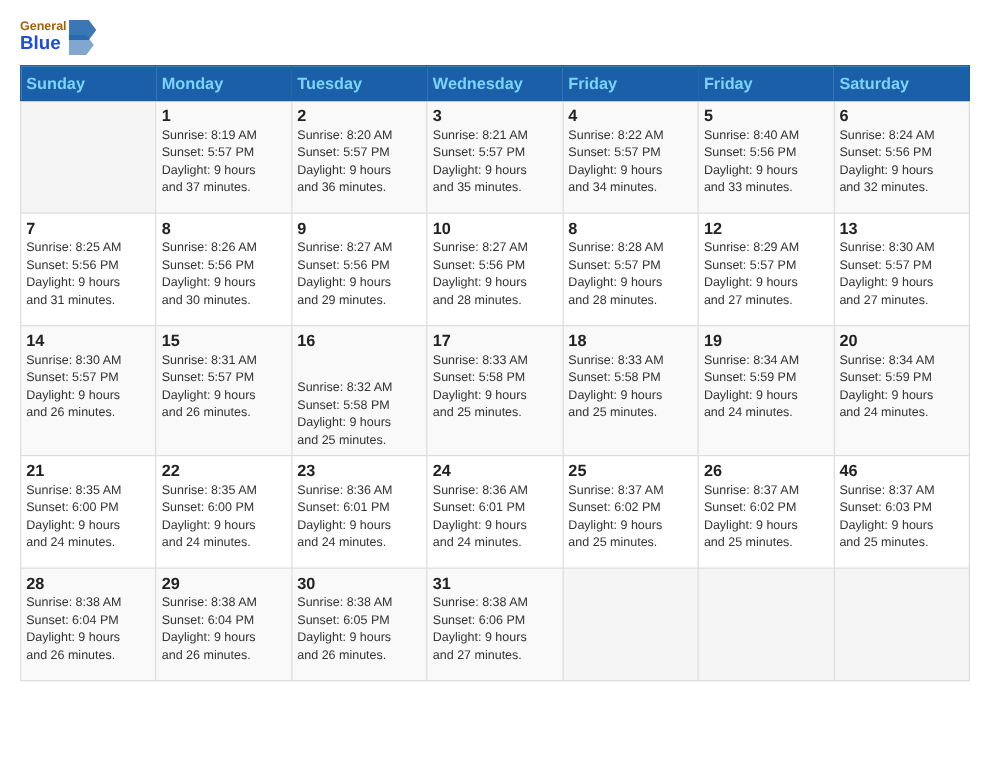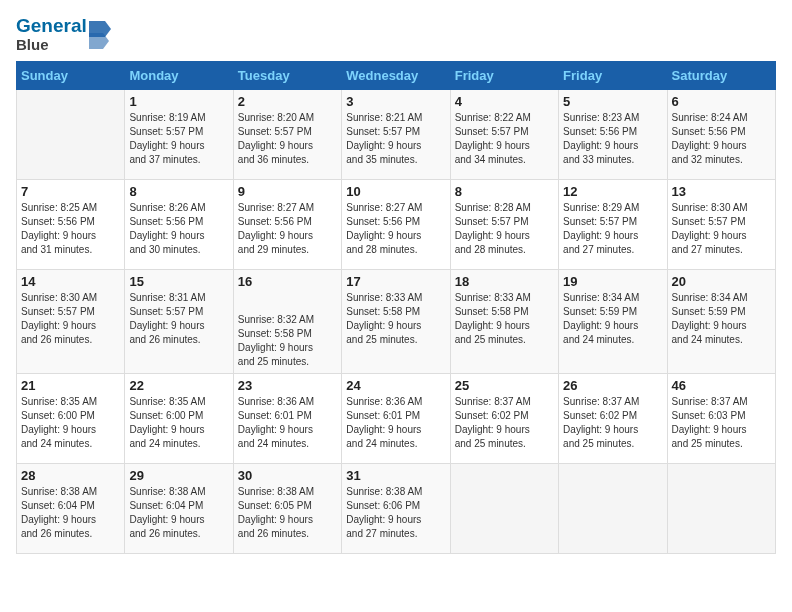--- a/index.html
+++ b/index.html
@@ -78,22 +78,22 @@
       background: #f5f5f5 !important;
     }
   </style>
 </head>
 <body>
 
 <div>
   <div class="header-logo">
     <div class="logo">
     <div style="display:flex;flex-direction:column;align-items:flex-start;line-height:1.1;">
-      <span style="font-size:19px;font-weight:bold;color:#0369a1;">General</span>
-      <span style="font-size:15px;font-weight:bold;color:#404040;">Blue</span>
+      <span style="font-size:10px;font-weight:bold;color:#a16207;">General</span>
+      <span style="font-size:15px;font-weight:bold;color:#1d4ed8;">Blue</span>
     </div>
     <svg width="22" height="28" viewBox="0 0 22 28" style="margin-left:2px;">
       <polygon points="0,0 16,0 22,8 16,16 0,16" fill="#1a5fa8" opacity="0.85"></polygon>
       <polygon points="0,12 14,12 20,20 14,28 0,28" fill="#1a5fa8" opacity="0.55"></polygon>
     </svg>
   </div>
     <div class="month-title"></div>
   </div>
   <div class="location-title"></div>
 
@@ -135,21 +135,21 @@
           </td>
           <td>
             <span class="day-num">4</span>
             <div class="day-info" style="white-space: pre-line;">Sunrise: 8:22 AM
 Sunset: 5:57 PM
 Daylight: 9 hours
 and 34 minutes.</div>
           </td>
           <td>
             <span class="day-num">5</span>
-            <div class="day-info" style="white-space: pre-line;">Sunrise: 8:23 AM
+            <div class="day-info" style="white-space: pre-line;">Sunrise: 8:40 AM
 Sunset: 5:56 PM
 Daylight: 9 hours
 and 33 minutes.</div>
           </td>
           <td>
             <span class="day-num">6</span>
             <div class="day-info" style="white-space: pre-line;">Sunrise: 8:24 AM
 Sunset: 5:56 PM
 Daylight: 9 hours
 and 32 minutes.</div>

